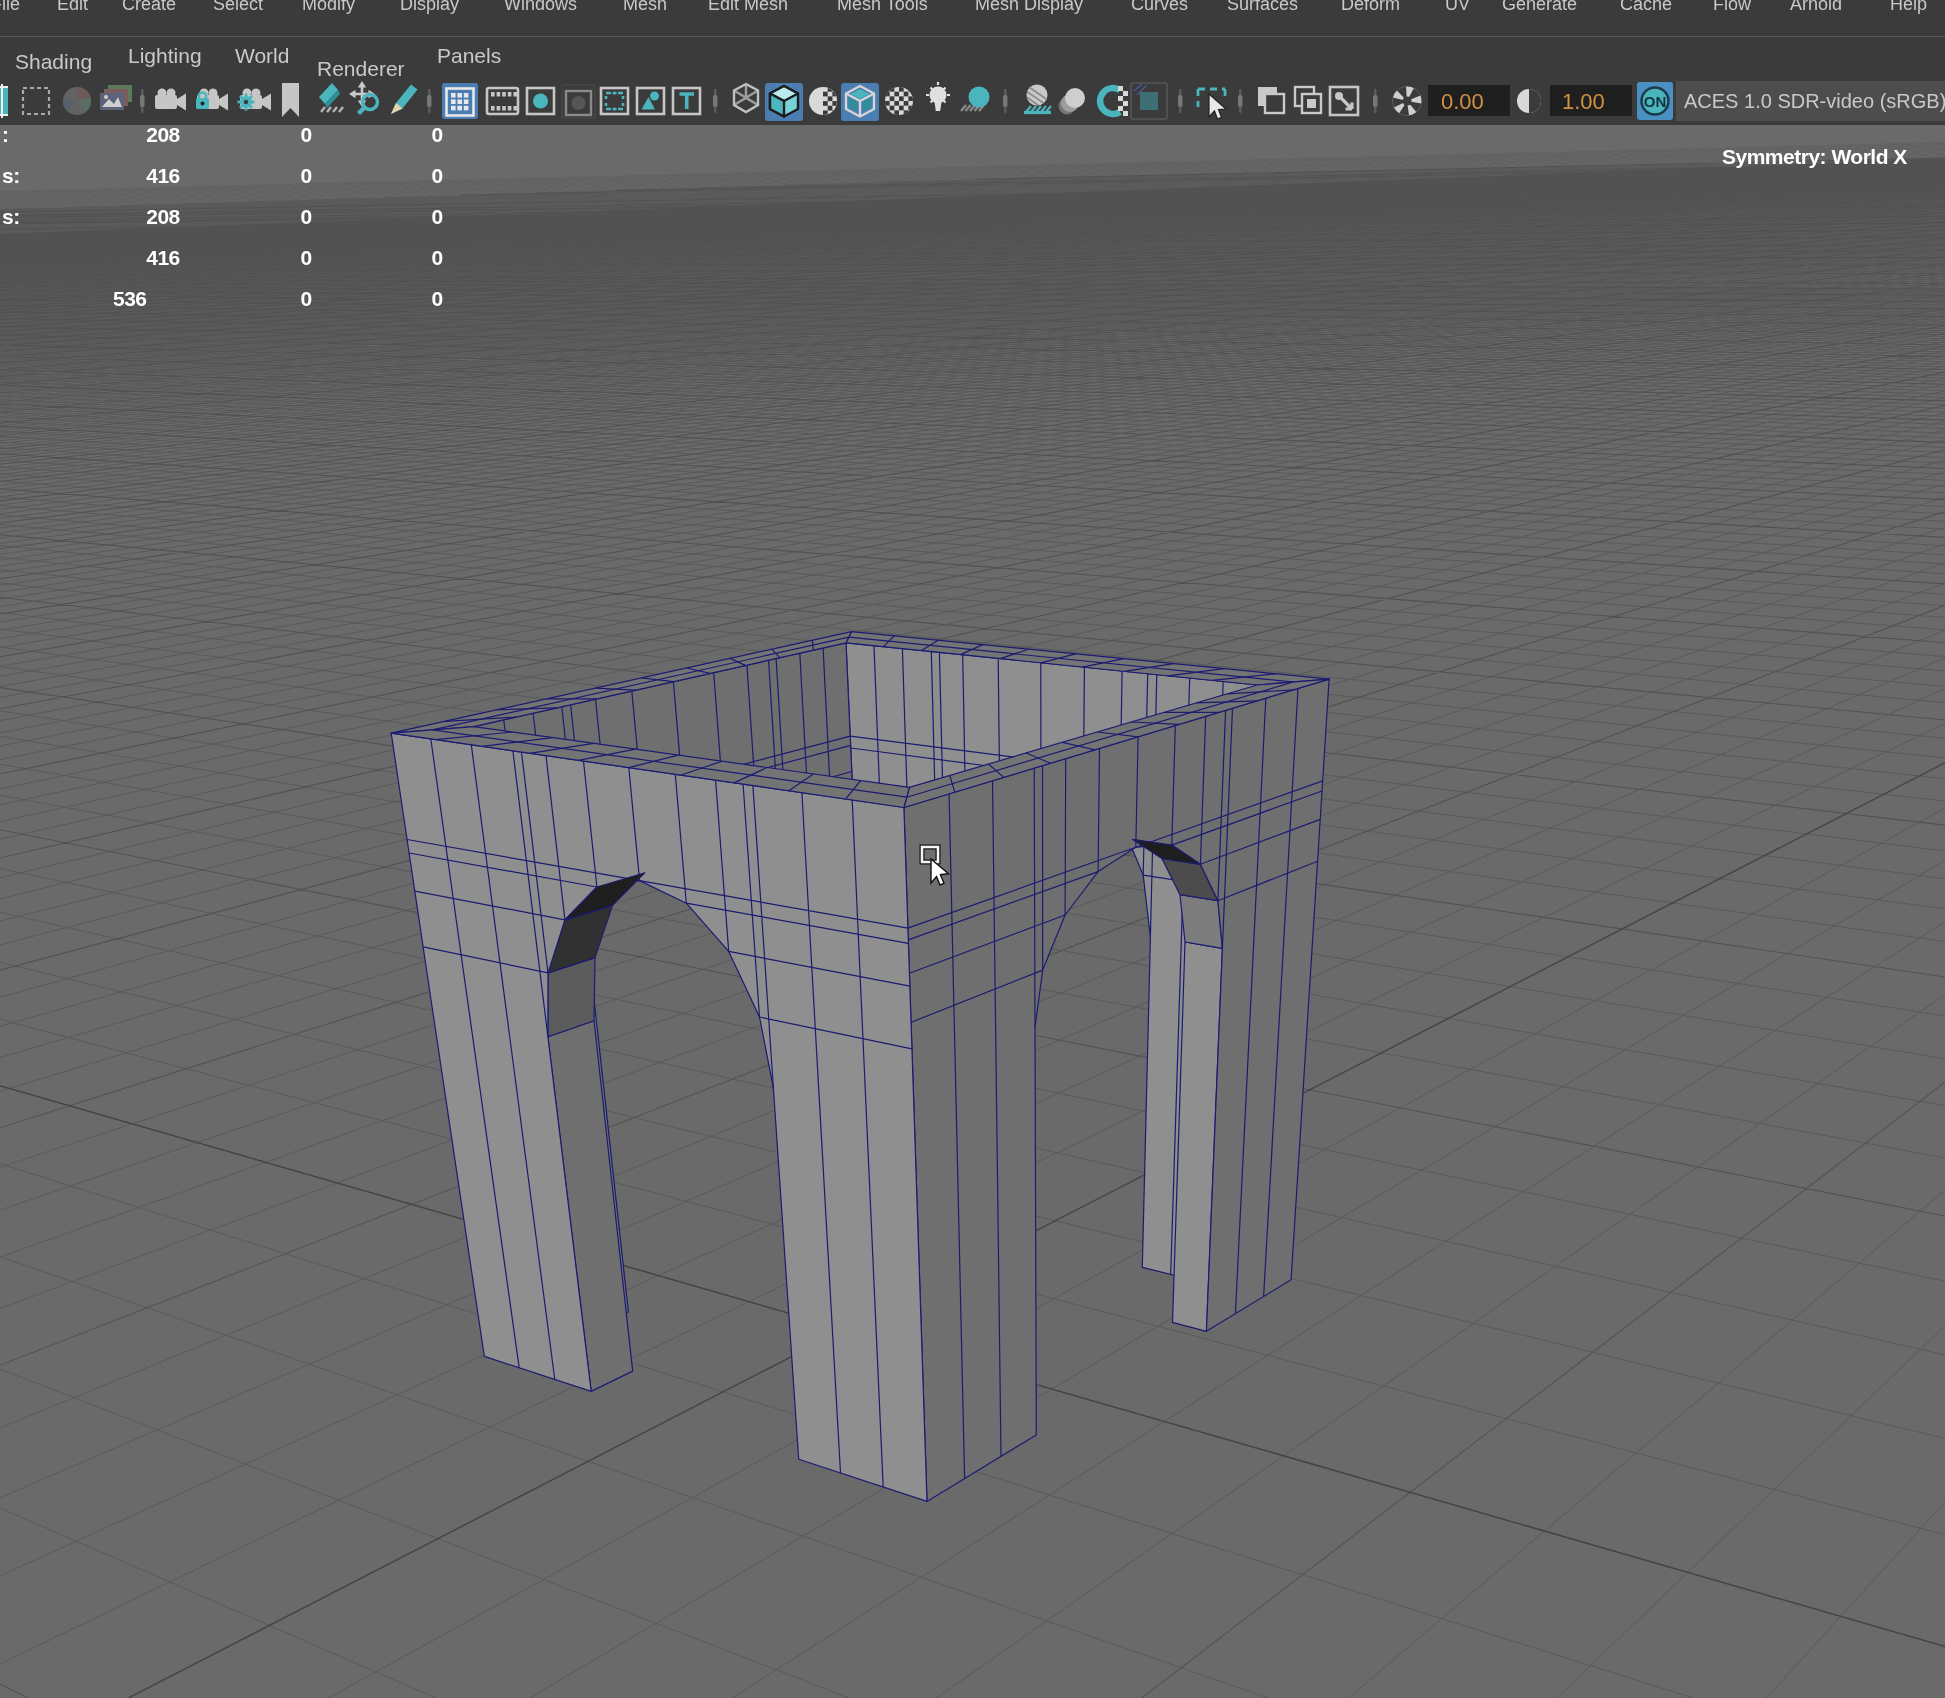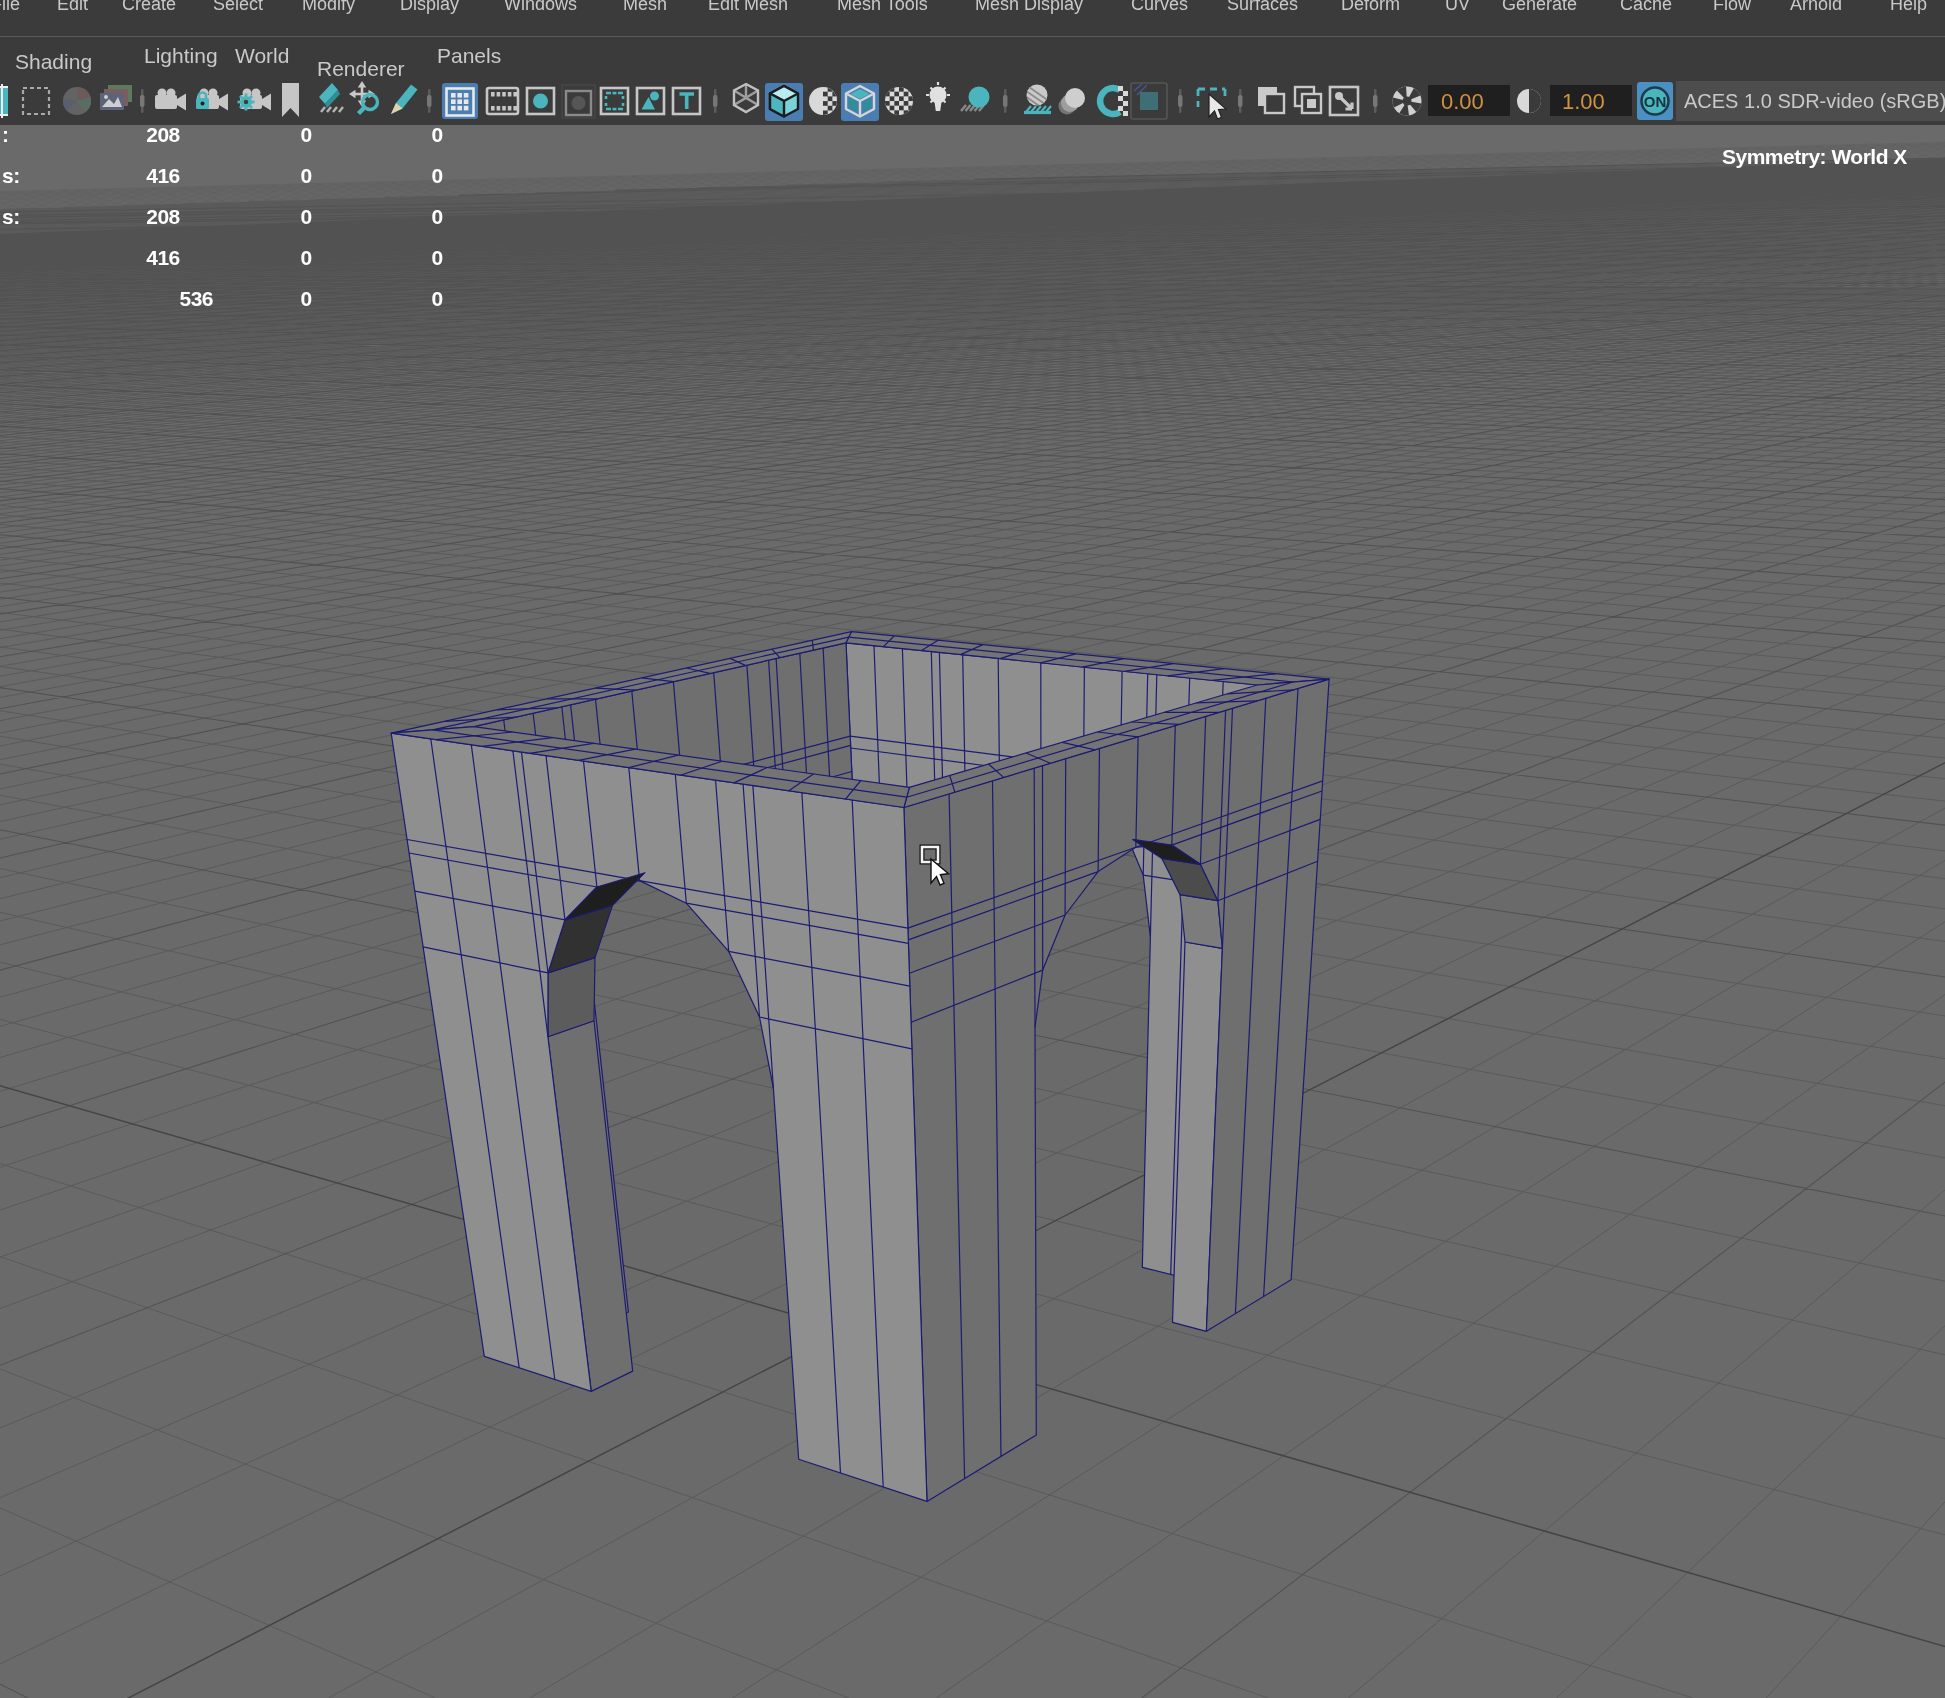--- a/index.html
+++ b/index.html
@@ -84,21 +84,21 @@
 <div class="hud" style="left:113px;top:39px;width:100px;text-align:center">416</div>
 <div class="hud" style="left:256px;top:39px;width:100px;text-align:center">0</div>
 <div class="hud" style="left:387px;top:39px;width:100px;text-align:center">0</div>
 <div class="hud" style="left:2px;top:80px">s:</div>
 <div class="hud" style="left:113px;top:80px;width:100px;text-align:center">208</div>
 <div class="hud" style="left:256px;top:80px;width:100px;text-align:center">0</div>
 <div class="hud" style="left:387px;top:80px;width:100px;text-align:center">0</div>
 <div class="hud" style="left:113px;top:121px;width:100px;text-align:center">416</div>
 <div class="hud" style="left:256px;top:121px;width:100px;text-align:center">0</div>
 <div class="hud" style="left:387px;top:121px;width:100px;text-align:center">0</div>
-<div class="hud" style="left:113px;top:162px;width:100px;text-align:right">536</div>
+<div class="hud" style="left:113px;top:162px;width:100px;text-align:left">536</div>
 <div class="hud" style="left:256px;top:162px;width:100px;text-align:center">0</div>
 <div class="hud" style="left:387px;top:162px;width:100px;text-align:center">0</div>
 <div class="hud" style="left:1722px;top:20px">Symmetry: World X</div>
 </div>
 <div id="hdr">
 <div id="r1">
       <span style="left:-9px;top:-6px">File</span>
       <span style="left:57px;top:-6px">Edit</span>
       <span style="left:122px;top:-6px">Create</span>
       <span style="left:213px;top:-6px">Select</span>
@@ -115,21 +115,21 @@
       <span style="left:1445px;top:-6px">UV</span>
       <span style="left:1502px;top:-6px">Generate</span>
       <span style="left:1620px;top:-6px">Cache</span>
       <span style="left:1713px;top:-6px">Flow</span>
       <span style="left:1790px;top:-6px">Arnold</span>
       <span style="left:1890px;top:-6px">Help</span>
     </div>
 <div id="sep"></div>
 <div id="r2">
       <span style="left:15px;top:50px">Shading</span>
-      <span style="left:144px;top:44px">Lighting</span>
+      <span style="left:128px;top:44px">Lighting</span>
       <span style="left:235px;top:44px">World</span>
       <span style="left:317px;top:57px">Renderer</span>
       <span style="left:437px;top:44px">Panels</span>
     </div>
 <svg id="tb" width="1945" height="45" viewBox="0 0 1945 45" style="position:absolute;left:0;top:81px">
       <defs>
         <clipPath id="c15">
           <circle cx="15" cy="20" r="14"></circle>
         </clipPath>
         <clipPath id="c16">

